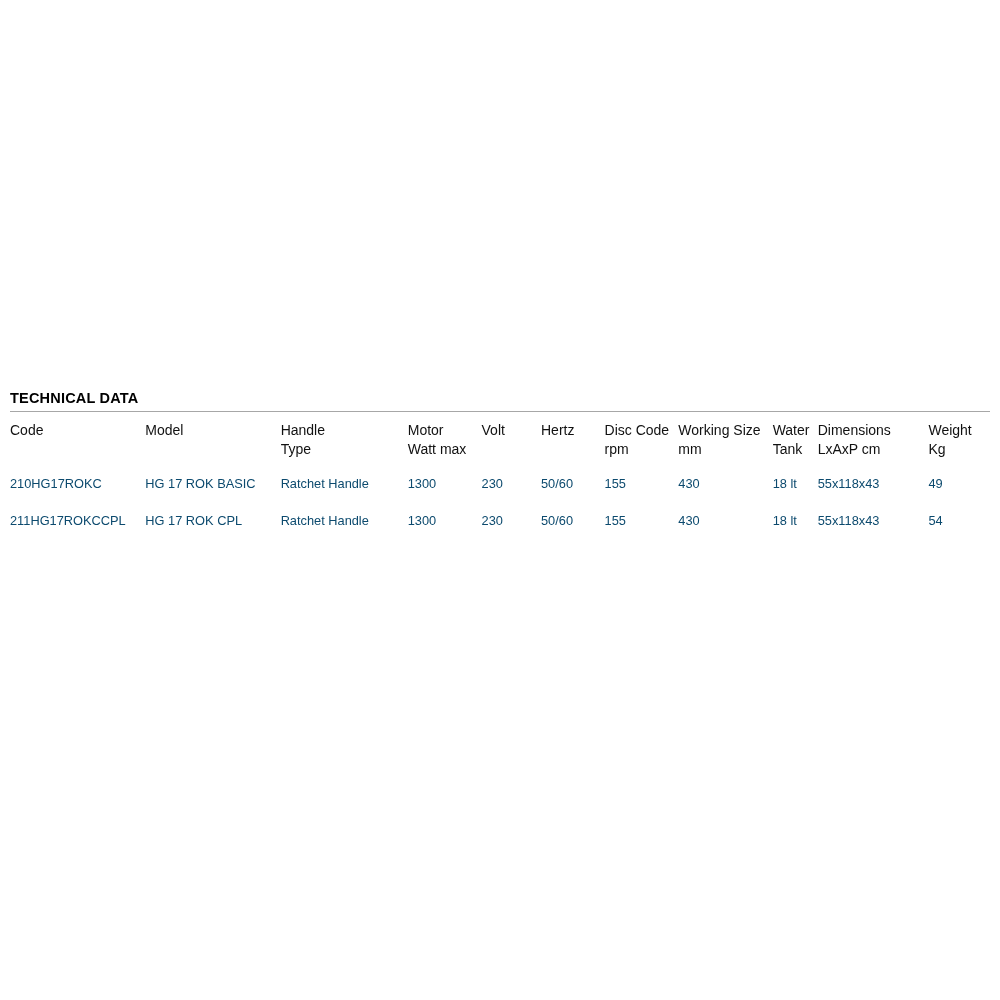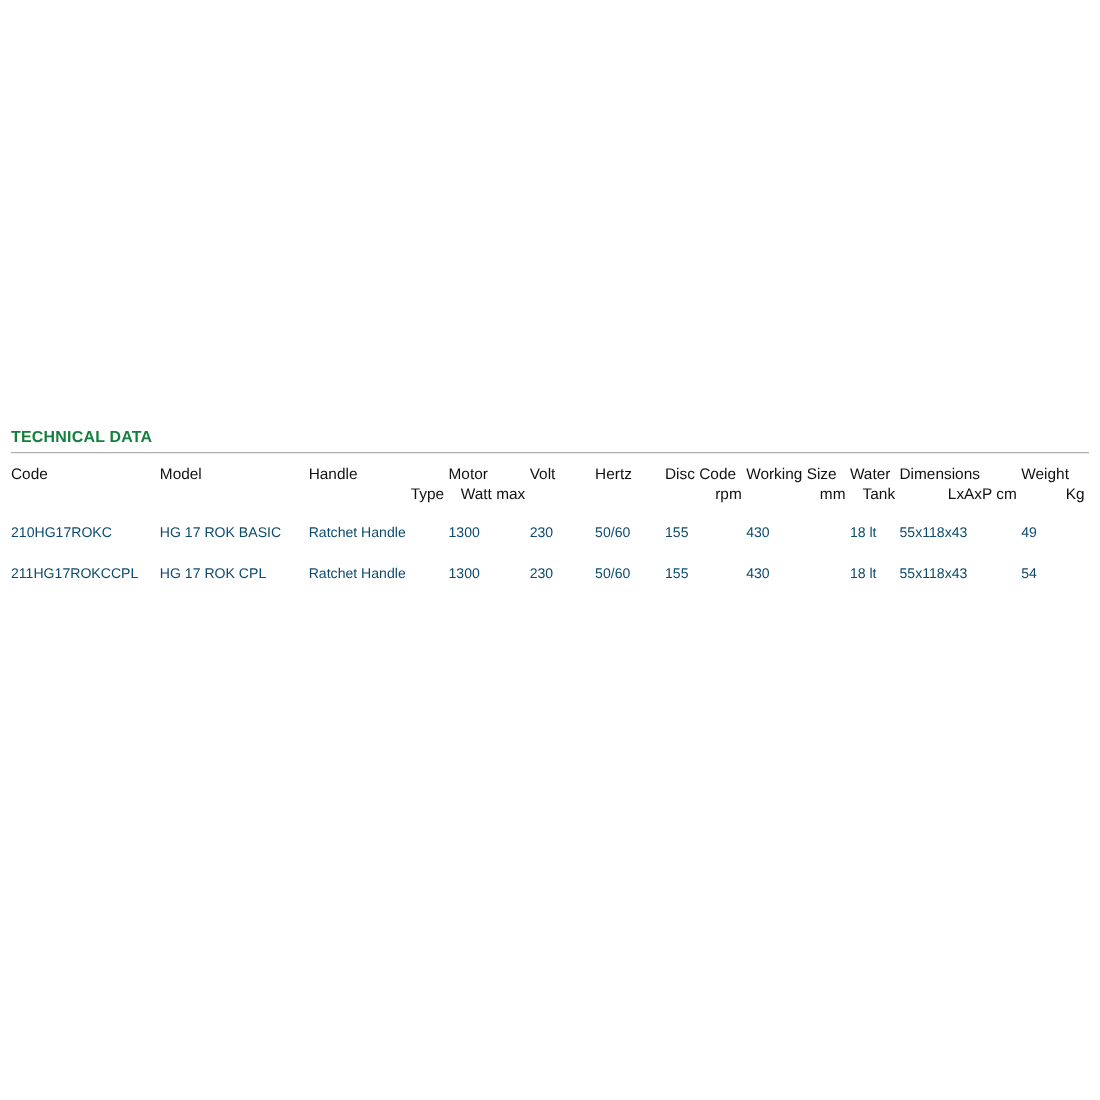--- a/index.html
+++ b/index.html
@@ -25,21 +25,21 @@
   .table-block {
     position: absolute;
     left: 10px;
     top: 390px;
     width: 980px;
   }
   .section-title {
     font-size: 14.5px;
     font-weight: bold;
     letter-spacing: 0.2px;
-    color: #15803d;
+    color: #000000;
     padding-bottom: 5px;
   }
   .rule {
     height: 1px;
     background: #a7a7a7;
     width: 100%;
   }
   table.tech {
     width: 100%;
     border-collapse: collapse;
@@ -58,21 +58,21 @@
     text-align: left;
     vertical-align: top;
     font-size: 12.8px;
     font-weight: normal;
     color: #0c4a6e;
     padding: 11px 4px 11px 0;
     line-height: 1.2;
     white-space: nowrap;
   }
   .hdr-l1 { display: block; }
-  .hdr-l2 { display: block; text-align: right; }
+  .hdr-l2 { display: block; }
   
   .c-code  { width: 132px; }
   .c-model { width: 132px; }
   .c-handle{ width: 124px; }
   .c-motor { width: 72px; }
   .c-volt  { width: 58px; }
   .c-hertz { width: 62px; }
   .c-disc  { width: 72px; }
   .c-work  { width: 92px; }
   .c-water { width: 44px; }

